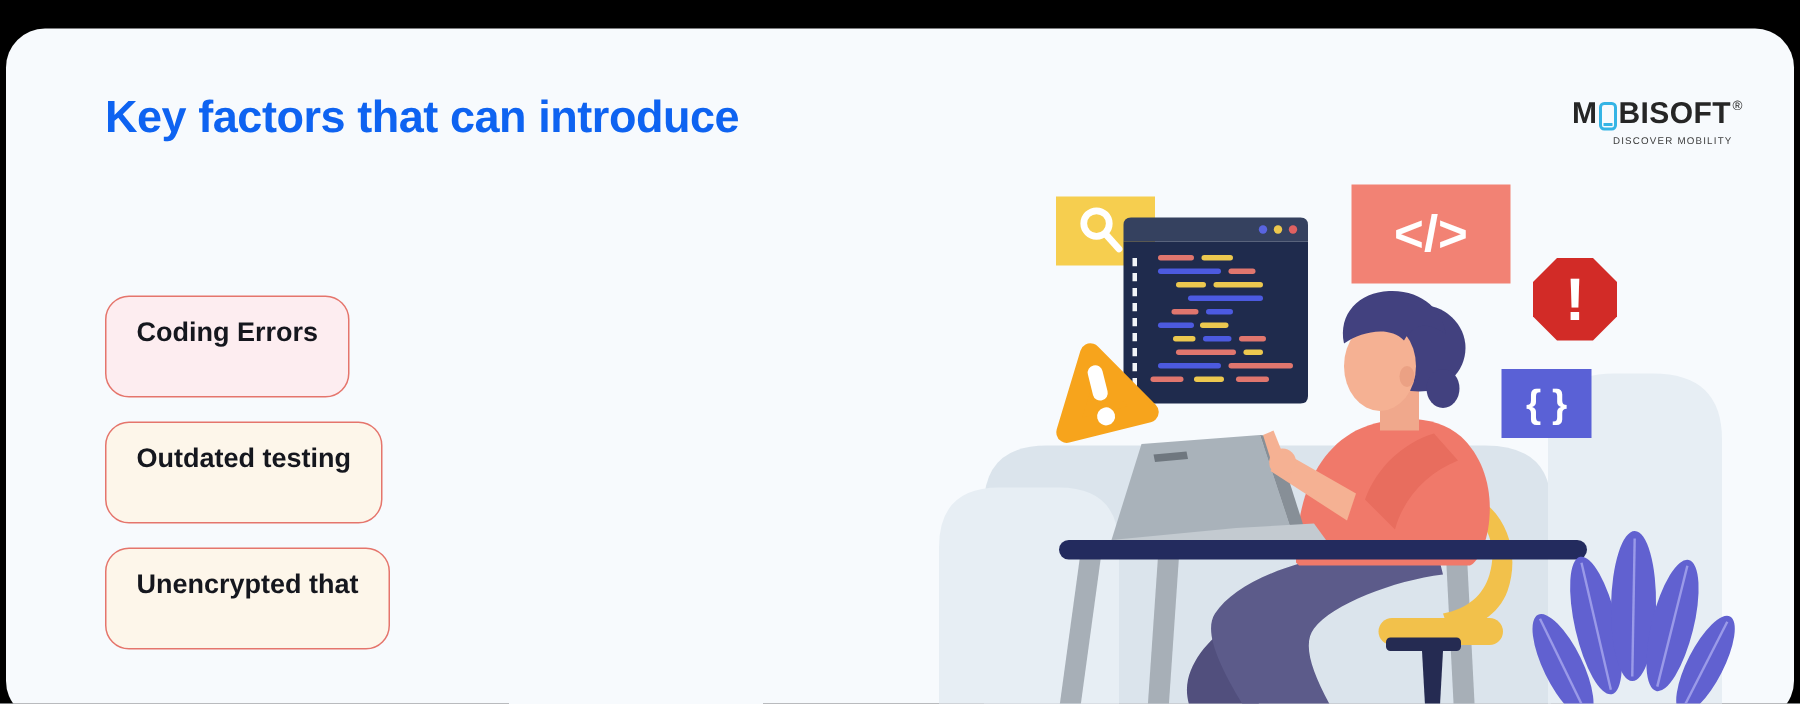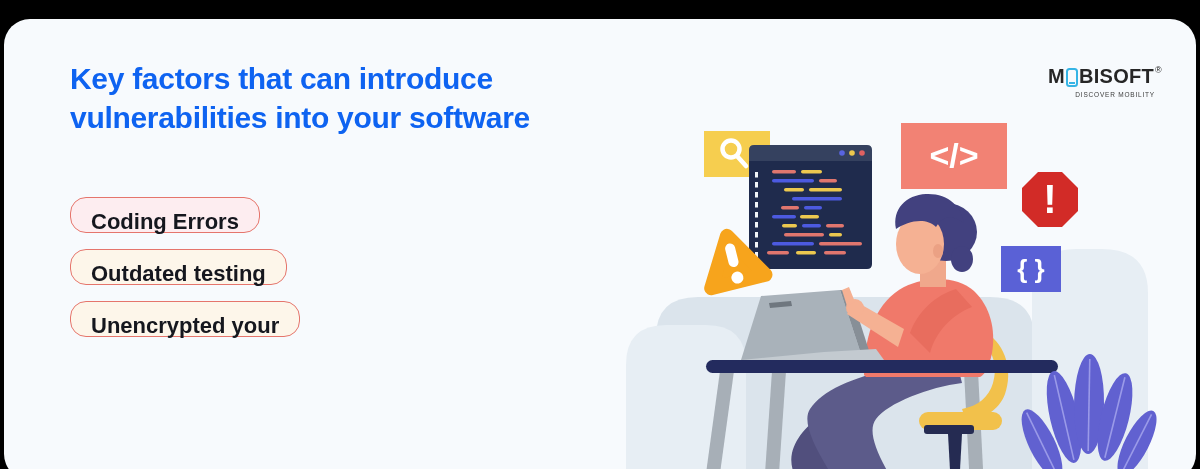--- a/index.html
+++ b/index.html
@@ -26,57 +26,56 @@
     border:2.5px solid #35b4e5;border-radius:3.5px;margin:0 1px;position:relative;top:1px;
   }
   .logo-phone::after{
     content:"";position:absolute;left:1px;right:1px;bottom:1px;height:2.5px;background:#35b4e5;
   }
   .logo-reg{font-size:9px;position:relative;top:-7px;margin-left:1px;color:#262626;font-weight:normal;}
   .logo-tagline{font-size:6.5px;letter-spacing:0.8px;color:#3c3c3c;margin-top:3px;padding-right:7px;}
   .factors{position:absolute;left:66px;top:178px;}
   .frow{display:flex;gap:11px;margin-bottom:16px;}
   .pill{
-    height:36px;line-height:47px;box-sizing:border-box;
+    height:68px;line-height:47px;box-sizing:border-box;
     border:1.6px solid #e5756c;border-radius:16px;padding:0 20px;
-    font-size:22px;font-weight:bold;color:#15171e;background:#fdedf0;white-space:nowrap;
+    font-size:18px;font-weight:bold;color:#15171e;background:#fdedf0;white-space:nowrap;
   }
   .pill.cream{background:#fdf6ea;}
   .scene{position:absolute;left:0;top:0;}
   svg text{font-family:"Liberation Sans", sans-serif;}
 </style>
 </head>
 <body>
 
 <div class="card">
 
   <div class="title">
     <div>Key factors that can introduce</div>
-    <div>vulnerabilities into your software</div>
   </div>
 
   <div class="logo">
     <div class="logo-word">
       <span>M</span>
       <span class="logo-phone"></span>
       <span>BISOFT</span>
       <span class="logo-reg">®</span>
     </div>
     <div class="logo-tagline">DISCOVER MOBILITY</div>
   </div>
 
   <div class="factors">
     <div class="frow">
       <div class="pill pink">Coding Errors</div>
     </div>
     <div class="frow">
       <div class="pill cream">Outdated testing</div>
     </div>
     <div class="frow">
-      <div class="pill cream">Unencrypted your</div>
+      <div class="pill cream">Unencrypted that</div>
     </div>
   </div>
 
   <svg class="scene" width="1200" height="469" viewBox="0 0 1200 469">
 
     <g>
       <path d="M652,469 V318 Q652,278 694,278 H986 Q1030,278 1030,318 V469 Z" fill="#dbe4ec"></path>
       <path d="M622,469 V346 Q622,306 662,306 H702 Q742,306 742,346 V469 Z" fill="#e7eef4"></path>
       <path d="M1028,469 V274 Q1028,230 1072,230 H1098 Q1144,230 1144,274 V469 Z" fill="#e7eef4"></path>
     </g>

